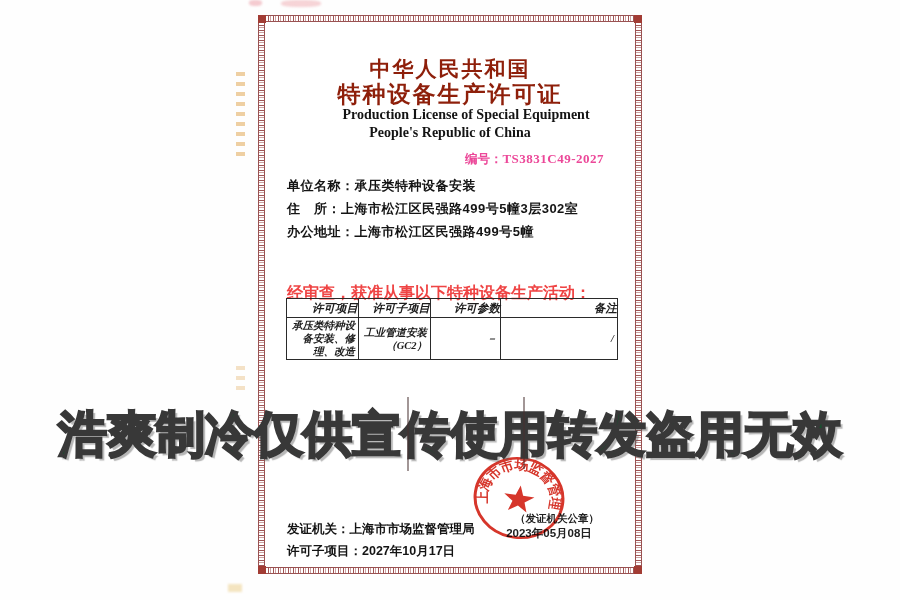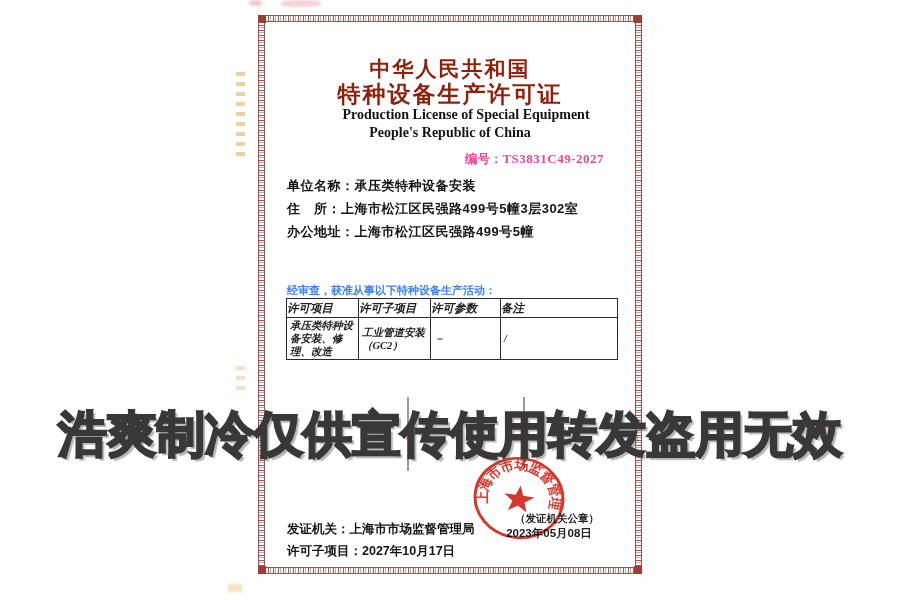--- a/index.html
+++ b/index.html
@@ -48,28 +48,28 @@
 
   .number-line { position: absolute; top: 136px; right: 38px;
     font-size: 12.5px; font-weight: bold; color: #ec4899; }
   .number-line .num-val { font-family: "Liberation Serif", serif; font-size: 13px; letter-spacing: .5px; }
 
   
   .field { position: absolute; left: 29px; font-size: 13px; font-weight: bold;
     color: #141414; letter-spacing: .5px; white-space: nowrap; }
   .f-0 { top: 162px; } .f-1 { top: 185px; } .f-2 { top: 208px; }
 
-  .approval { position: absolute; left: 29px; top: 268px; font-size: 11px;
-    font-weight: bold; color: #3b82f6; }
+  .approval { position: absolute; left: 29px; top: 268px; font-size: 16px;
+    font-weight: bold; color: #ef4444; }
 
   
   .lic-table { position: absolute; left: 28px; top: 283px; width: 331px;
     border-collapse: collapse; table-layout: fixed; }
   .lic-table th, .lic-table td {
-    border: 1.5px solid #2a2a2a; text-align: left; vertical-align: middle;
+    border: 1.5px solid #2a2a2a; text-align: right; vertical-align: middle;
     font-family: "Liberation Serif", serif; font-style: italic; color: #1d1d1d; margin-top: 33px;
   }
   .lic-table th { height: 19px; font-size: 11.5px; font-weight: bold; }
   .lic-table td { height: 41px; font-size: 10.5px; font-weight: bold; line-height: 1.25; padding: 1px 3px; }
   .col1 { width: 72px; } .col2 { width: 72px; } .col3 { width: 70px; } .col4 { width: 117px; }
 
   
   .issuer { position: absolute; left: 29px; top: 506px; font-size: 12.5px;
     font-weight: bold; color: #141414; }
   .validity { position: absolute; left: 29px; top: 528px; font-size: 12.5px;
@@ -80,21 +80,21 @@
   .seal-date { position: absolute; left: 226px; top: 511px; width: 130px;
     text-align: center; font-size: 11.5px; font-weight: bold; color: #222; z-index: 5; }
 
   
   .stamp { position: absolute; left: 205px; top: 431px; width: 112px; height: 104px;
     z-index: 8; mix-blend-mode: multiply; opacity: .93; transform: rotate(8deg); }
 
   
   .watermark { position: absolute; left: 0; right: 0; top: 402px; z-index: 50;
     text-align: center; white-space: nowrap;
-    font-size: 49px; font-weight: bold; color: #7f1d1d; letter-spacing: 0;
+    font-size: 49px; font-weight: bold; color: #14532d; letter-spacing: 0;
     -webkit-text-stroke: 2.2px #383838;
     text-shadow: 3px 3px 1px rgba(95,95,95,.45);
   }
   .scanline { position: absolute; width: 2px; background: rgba(70,45,45,.5); z-index: 55; }
   .sl-1 { left: 407px; top: 397px; height: 74px; }
   .sl-2 { left: 523px; top: 397px; height: 72px; }
 
   
   .smudge { position: absolute; border-radius: 40%; }
   .sm-1 { left: 249px; top: 0; width: 13px; height: 6px; background: rgba(236,160,170,.55); filter: blur(1px); }

